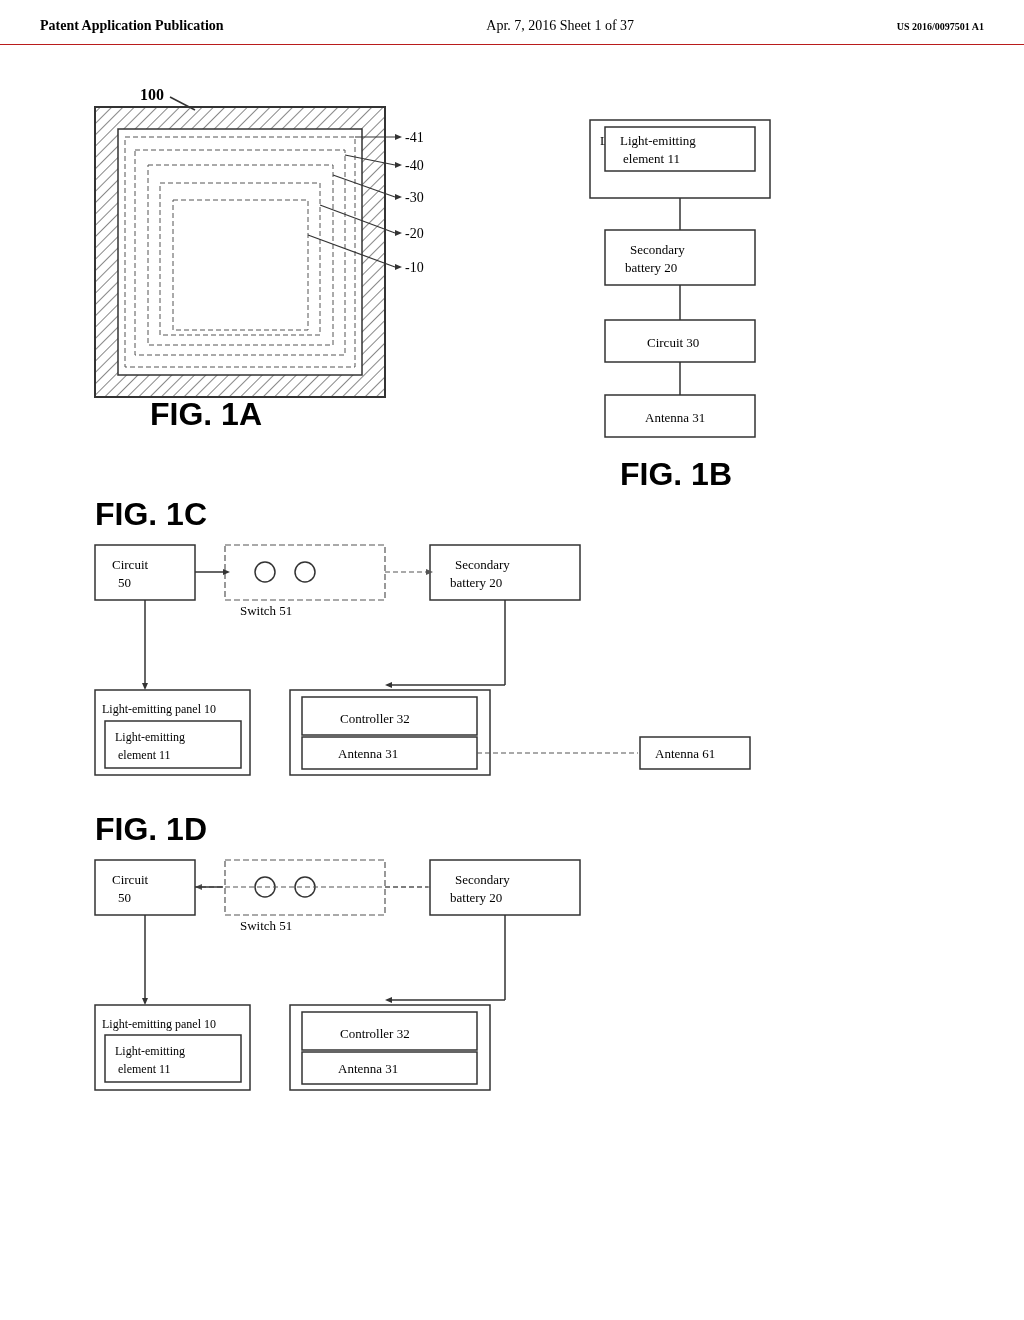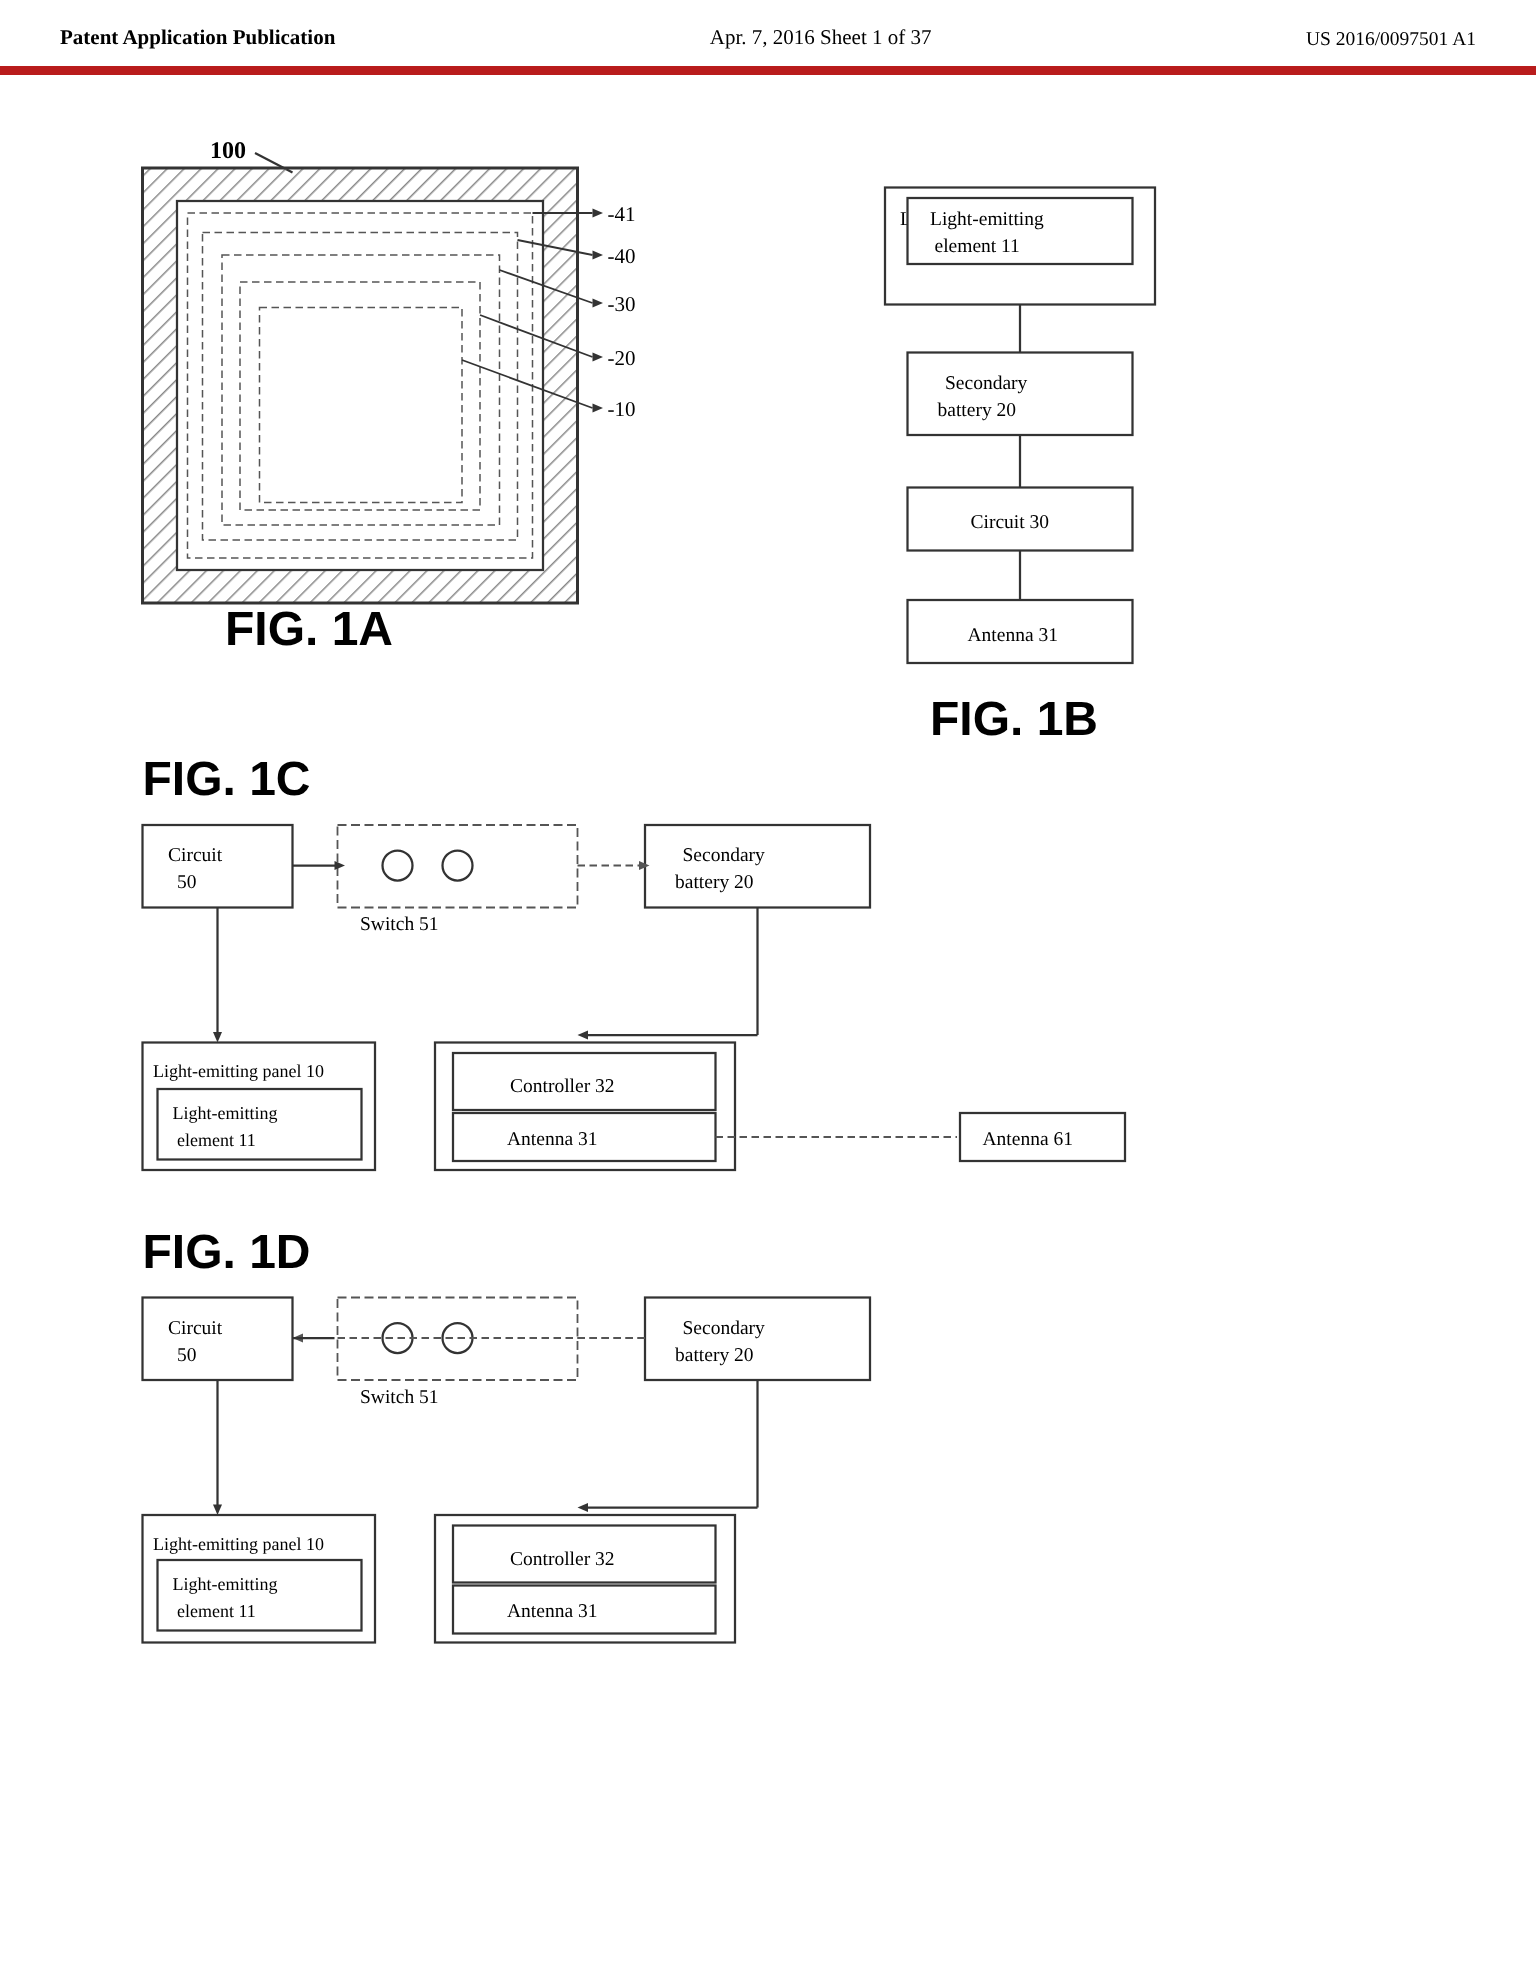--- a/index.html
+++ b/index.html
@@ -11,25 +11,25 @@
       position: relative;
       overflow: hidden;
     }
 
     
     .header {
       display: flex;
       justify-content: space-between;
       align-items: center;
       padding: 18px 40px 10px 40px;
-      border-bottom: 6px solid #b91c1c;
+      border-bottom: 1px solid #b91c1c;
     }
     .header-left { font-size: 14px; font-weight: bold; }
     .header-center { font-size: 14px; }
-    .header-right { font-size: 13px; font-weight: normal; }
+    .header-right { font-size: 10px; font-weight: bold; }
 
     
     .content {
       padding: 20px 40px;
       position: relative;
       text-decoration: underline;
     }
   </style>
 </head>
 <body>

